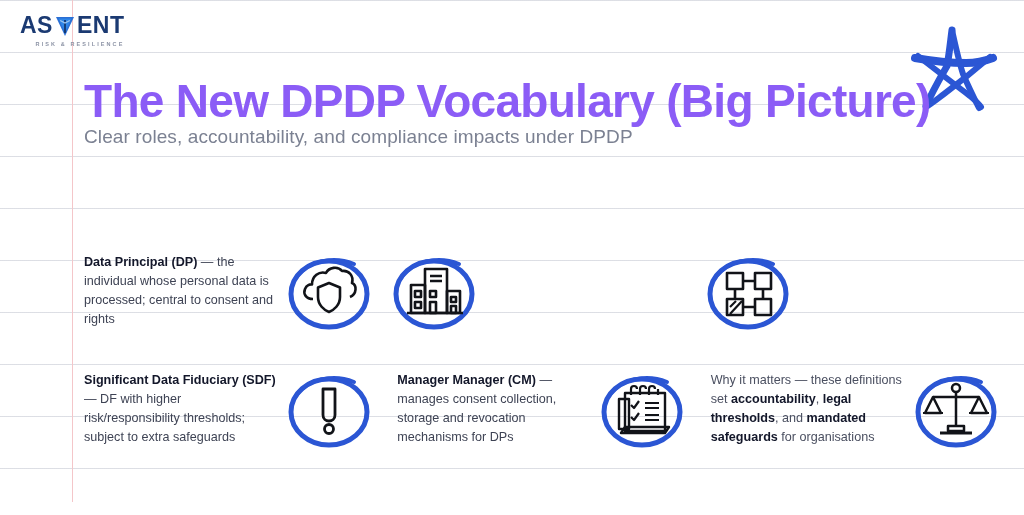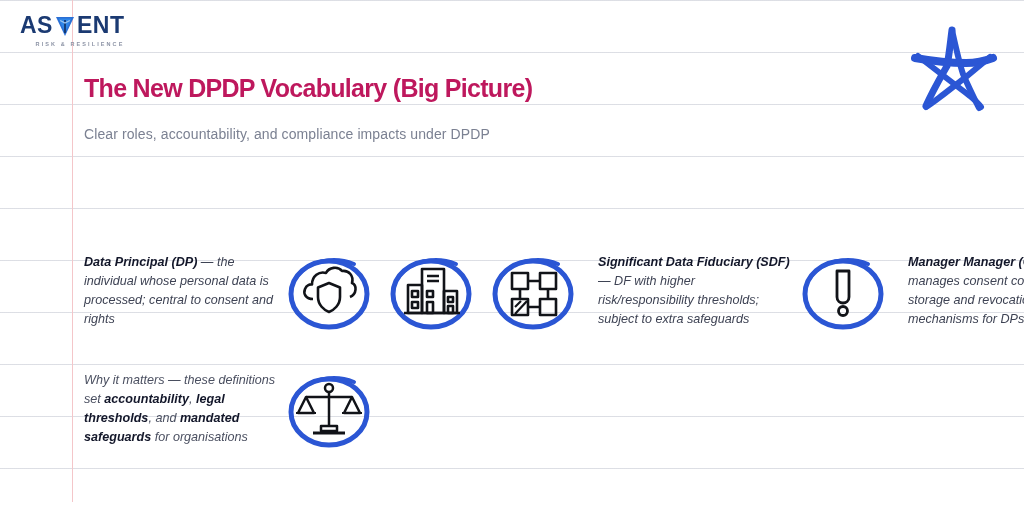--- a/index.html
+++ b/index.html
@@ -45,37 +45,36 @@
     font-size:5.5px;letter-spacing:2.1px;
     color:#8c93a5;font-weight:600;
   }
   #star-deco{
     position:absolute;right:22px;top:22px;
     width:96px;height:98px;
   }
   
   #page-title{
     position:absolute;left:84px;top:74px;
-    font-size:25px;font-weight:700;
-    color:#be185d;letter-spacing:-.7px;
+    font-size:46px;font-weight:700;
+    color:#8b5cf6;letter-spacing:-.7px;
     white-space:nowrap;
   }
   #page-subtitle{
     position:absolute;left:84px;top:126px;
-    font-size:14px;color:#7b8192;
+    font-size:19px;color:#7b8192;
     letter-spacing:.1px;
   }
   
   #items{
     position:absolute;left:72px;top:245px;
     width:940px;
     display:grid;
-    grid-template-columns:repeat(5,1fr);
+    grid-template-columns:repeat(3,1fr);
     grid-template-rows:118px 118px;
-    font-style:italic;
   }
   .item{
     display:flex;align-items:flex-start;
     padding-right:6px;
   }
   .item-text{
     width:196px;
     font-size:12.6px;line-height:19px;
     color:#3e4354;
     padding-top:8px;

